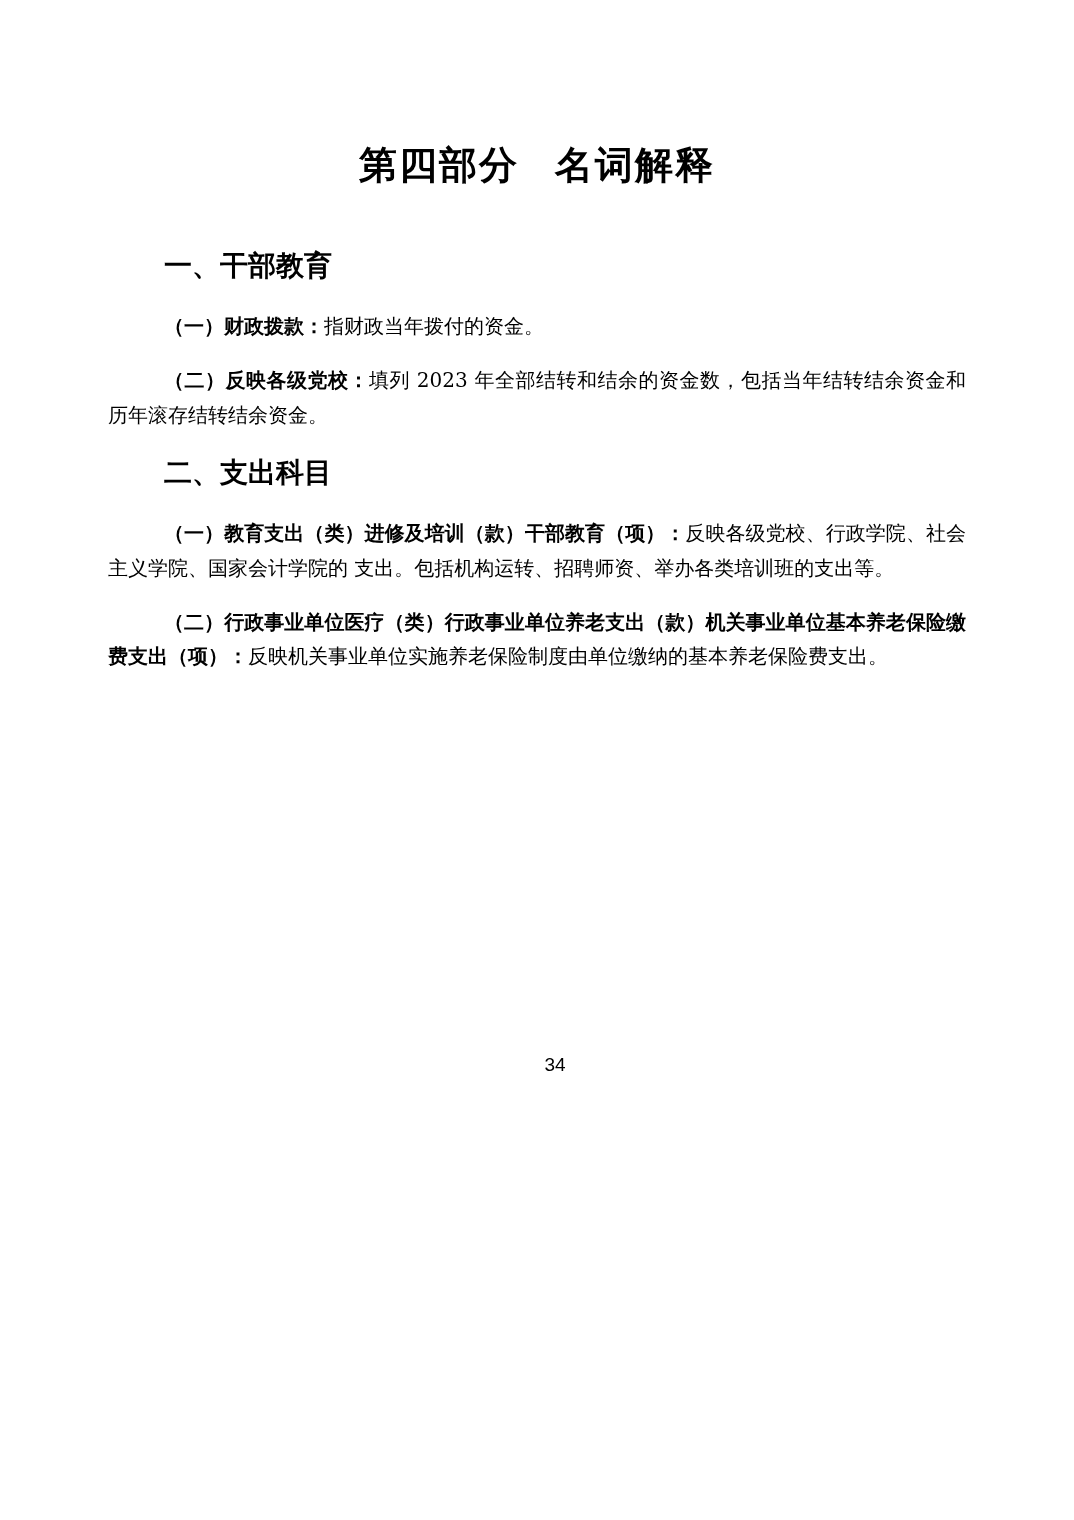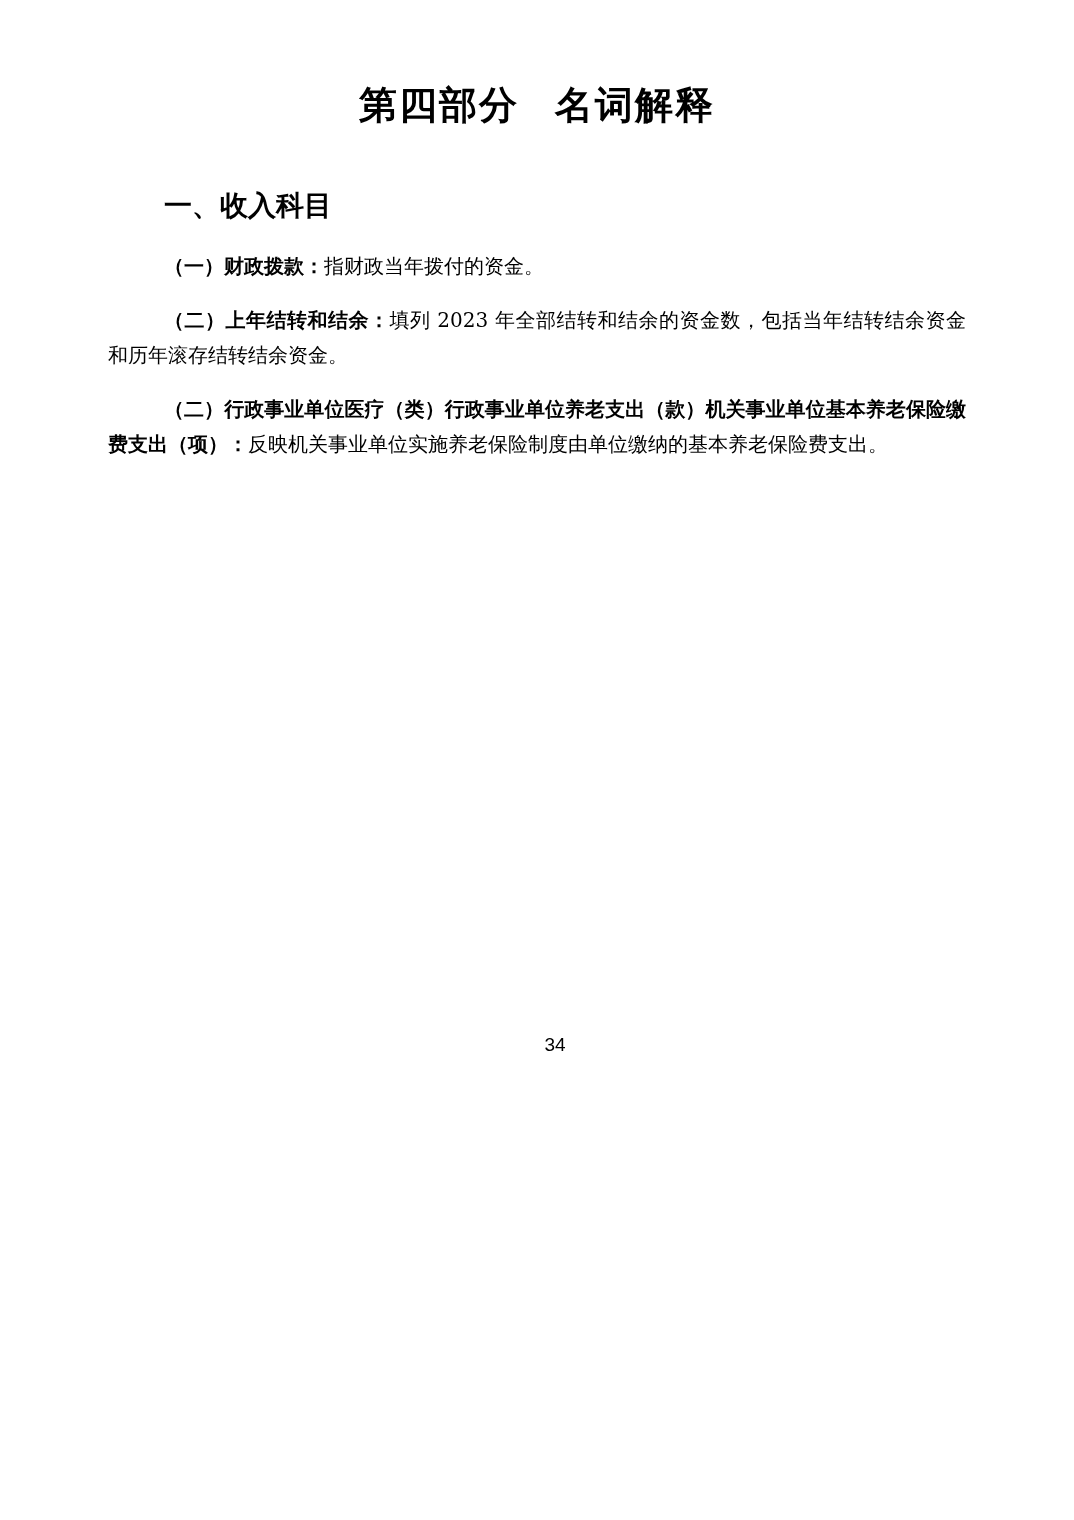--- a/index.html
+++ b/index.html
@@ -12,22 +12,23 @@
     height: 1520px;
     font-family: "DejaVu Serif", "Liberation Serif", serif;
     color: #000000;
     position: relative;
     overflow: hidden;
   }
   .page {
     width: 1074px;
     height: 1164px;
     box-sizing: border-box;
-    padding: 70px 108px 0 108px;
+    padding: 110px 108px 0 108px;
     position: relative;
+    margin-top: 20px;
   }
   .doc-title {
     text-align: center;
     font-size: 38px;
     font-weight: bold;
     letter-spacing: 2px;
     margin: 10px 0 54px 0;
     font-family: "DejaVu Serif", "Liberation Serif", serif;
   }
   .title-gap {
@@ -65,31 +66,35 @@
 </head>
 <body>
 
 <div class="page">
 
   <div class="doc-title">
     
     <span>第四部分</span><span class="title-gap"></span><span>名词解释</span>
   </div>
 
-  <div class="section-heading">一、收入科目</div>
+  <div class="section-heading">一、干部教育</div>
 
   <p class="para">
     <span class="b">（一）财政拨款：</span><span>指财政当年拨付的资金。</span>
   </p>
 
   <p class="para">
-    <span class="b">（二）上年结转和结余：</span><span>填列 2023 年全部结转和结余的资金数，包括当年结转结余资金和历年滚存结转结余资金。</span>
+    <span class="b">（二）反映各级党校：</span><span>填列 2023 年全部结转和结余的资金数，包括当年结转结余资金和历年滚存结转结余资金。</span>
   </p>
 
+  <div class="section-heading">二、支出科目</div>
 
+  <p class="para">
+    <span class="b">（一）教育支出（类）进修及培训（款）干部教育（项）：</span><span>反映各级党校、行政学院、社会主义学院、国家会计学院的 支出。包括机构运转、招聘师资、举办各类培训班的支出等。</span>
+  </p>
 
   <p class="para">
     <span class="b">（二）行政事业单位医疗（类）行政事业单位养老支出（款）机关事业单位基本养老保险缴费支出（项）：</span><span>反映机关事业单位实施养老保险制度由单位缴纳的基本养老保险费支出。</span>
   </p>
 
 
 
   <div class="page-number">34</div>
 
 </div>

